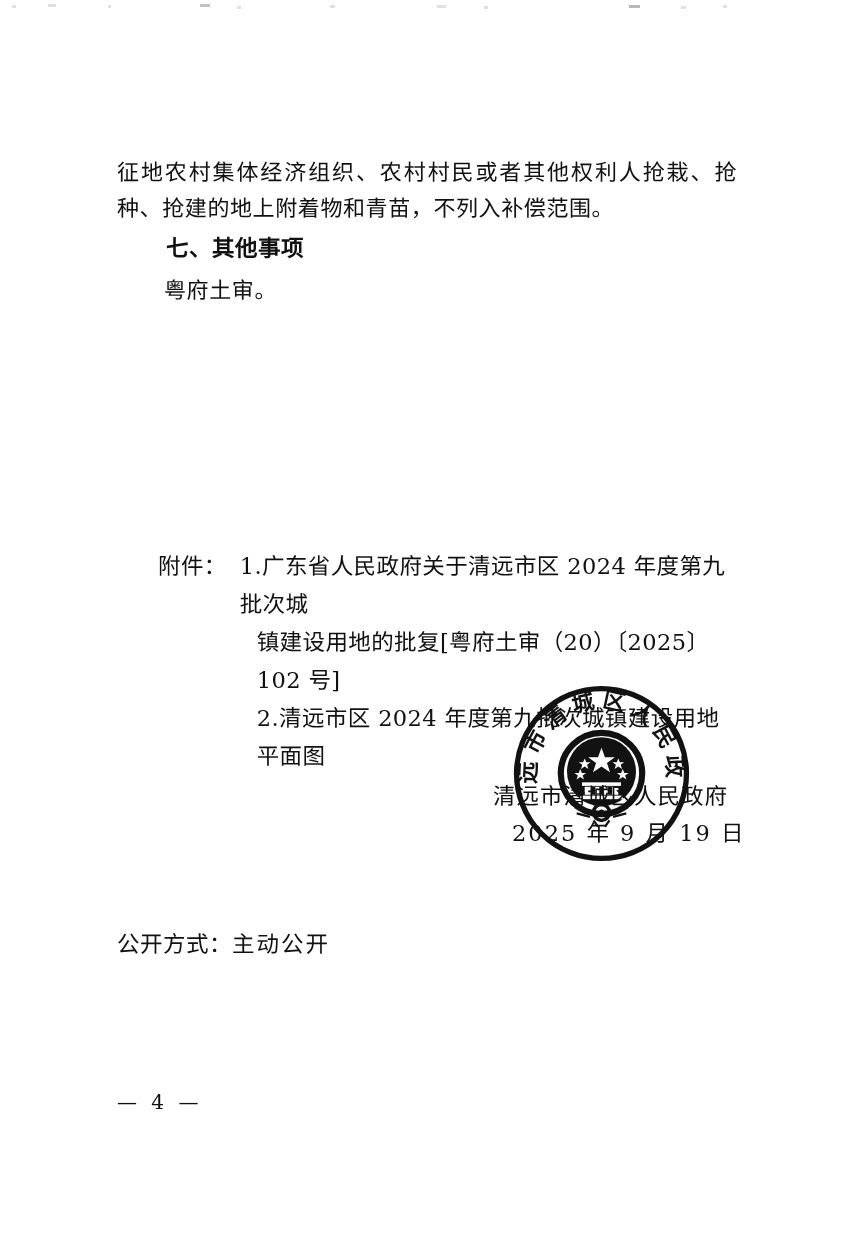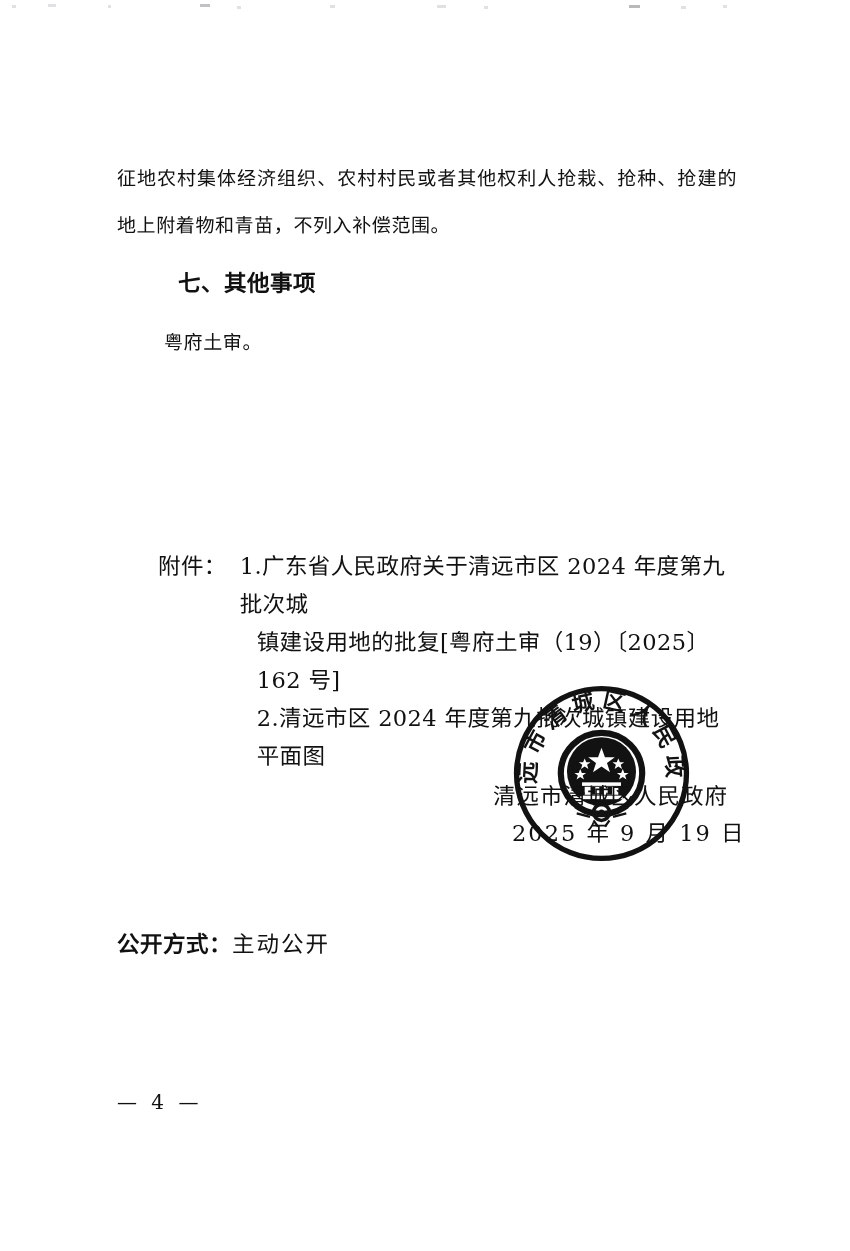--- a/index.html
+++ b/index.html
@@ -36,34 +36,34 @@
 
   .body-block {
     position: absolute;
     left: 117px;
     top: 155px;
     width: 620px;
   }
 
   p.para, div.para {
     margin: 0;
-    font-size: 19px;
-    line-height: 47px;
+    font-size: 22px;
+    line-height: 36px;
     letter-spacing: .6px;
     text-align: justify;
     text-justify: inter-character;
     text-align-last: left;
   }
   .indent2 { text-indent: 47px; }
 
   .heading {
-    margin: 16px;
+    margin: 4px;
     font-size: 22.5px;
     line-height: 38px;
-    font-family: Liberation Sans, sans-serif;
+    font-family: Liberation Mono, monospace;
     font-weight: 700;
     letter-spacing: .5px;
     text-indent: 45px;
   }
 
   
   .attach {
     position: absolute;
     left: 158px;
     top: 547px;
@@ -115,21 +115,21 @@
 
   .disclosure {
     position: absolute;
     left: 117px;
     top: 927px;
     font-size: 22.5px;
     line-height: 34px;
     font-family: "DejaVu Sans", "Liberation Sans", sans-serif;
     letter-spacing: .5px;
   }
-  .disclosure .dlabel { font-weight: 700; text-align: center; }
+  .disclosure .dlabel { font-weight: 400; text-align: center; }
   .disclosure .dvalue { font-weight: 400; letter-spacing: 2px; font-family: Liberation Mono, monospace; }
 
   .page-number {
     position: absolute;
     left: 117px;
     top: 1090px;
     font-size: 20px;
     letter-spacing: 4px;
     font-family: "DejaVu Serif", "Liberation Serif", serif;
   }
@@ -165,21 +165,21 @@
 
   </div>
 
   <div class="attach">
     <div class="attach-row">
       <span class="attach-label">附件：</span>
       <span class="attach-items">
 
         <span class="attach-item it1">
           <span>1.</span><span>广东省人民政府关于清远市区 2024 年度第九批次城</span>
-          <span class="cont">镇建设用地的批复[粤府土审（19）〔2025〕162 号]</span>
+          <span class="cont">镇建设用地的批复[粤府土审（20）〔2025〕102 号]</span>
         </span>
 
         <span class="attach-item it2">
           <span>2.</span><span>清远市区 2024 年度第九批次城镇建设用地平面图</span>
         </span>
 
       </span>
     </div>
   </div>
 

